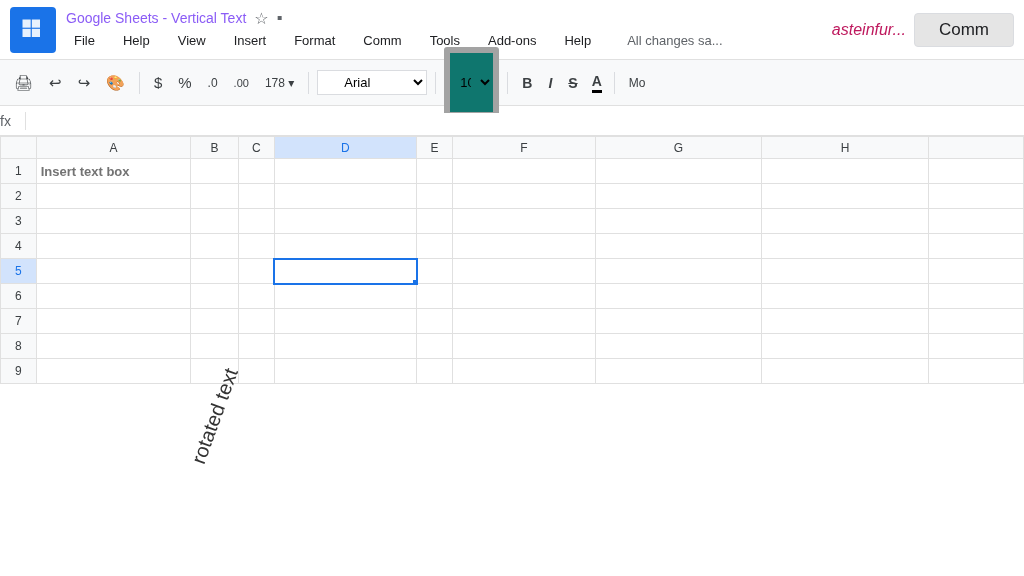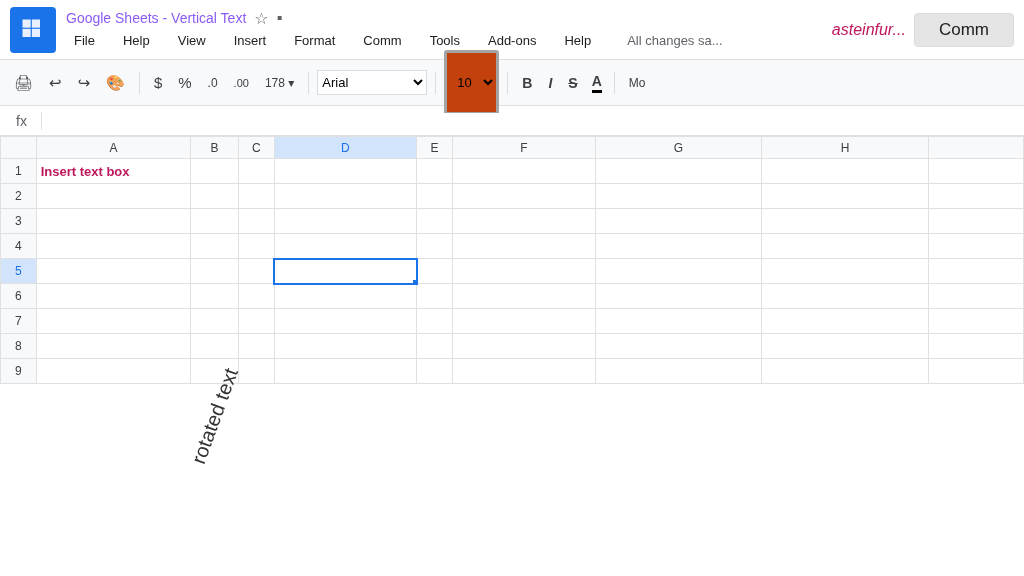--- a/index.html
+++ b/index.html
@@ -72,25 +72,25 @@
       cursor: pointer; border-radius: 3px;
       font-size: 15px; color: #3c4043;
       display: flex; align-items: center;
     }
     .toolbar-separator {
       width: 1px; height: 22px;
       background: #dadce0; margin: 0 4px;
     }
     #font-select {
       border: 1px solid #dadce0; background: #fff;
-      padding: 3px 0; border-radius: 0;
+      padding: 3px 22px; border-radius: 0;
       font-size: 13px; width: 110px; cursor: pointer;
     }
     #font-size-select {
-      border: 3px solid #a3a3a3; background: #c2410c;
+      border: 6px solid #a3a3a3; background: #0f766e;
       padding: 21px 6px; border-radius: 3px;
       font-size: 13px; width: 55px; cursor: pointer;
     }
     .fmt-btn {
       background: none; border: none;
       padding: 4px 6px; cursor: pointer;
       border-radius: 3px; font-size: 14px;
       color: #3c4043; font-weight: 700;
     }
     #text-color-btn {
@@ -103,21 +103,21 @@
     #color-underline {
       height: 3px; background: #000;
       margin-top: 1px; width: 100%;
     }
 
     
     #formula-bar {
       display: flex; align-items: center;
       height: 30px;
       border-bottom: 1px solid #e0e0e0;
-      padding: 0 16px; gap: 14px;
+      padding: 0 0; gap: 14px;
     }
     #fx-label { font-size: 14px; color: #5f6368; }
     #formula-input {
       flex: 1; border: none; outline: none;
       font-size: 13px;
     }
 
     
     #spreadsheet {
       display: flex; flex-direction: column;
@@ -155,21 +155,21 @@
       padding: 0 4px;
       font-size: 13px;
       position: relative;
       overflow: hidden;
     }
     .cell.selected {
       border: 2px solid #1a73e8;
       outline: none;
     }
     .cell-insert-text {
-      color: #be185d; font-weight: 700;
+      color: #737373; font-weight: 700;
       font-size: 13px;
     }
 
     
     #rotated-text-container {
       position: absolute;
       left: 155px;
       top: 180px;
       width: 120px; height: 200px;
       pointer-events: none;

